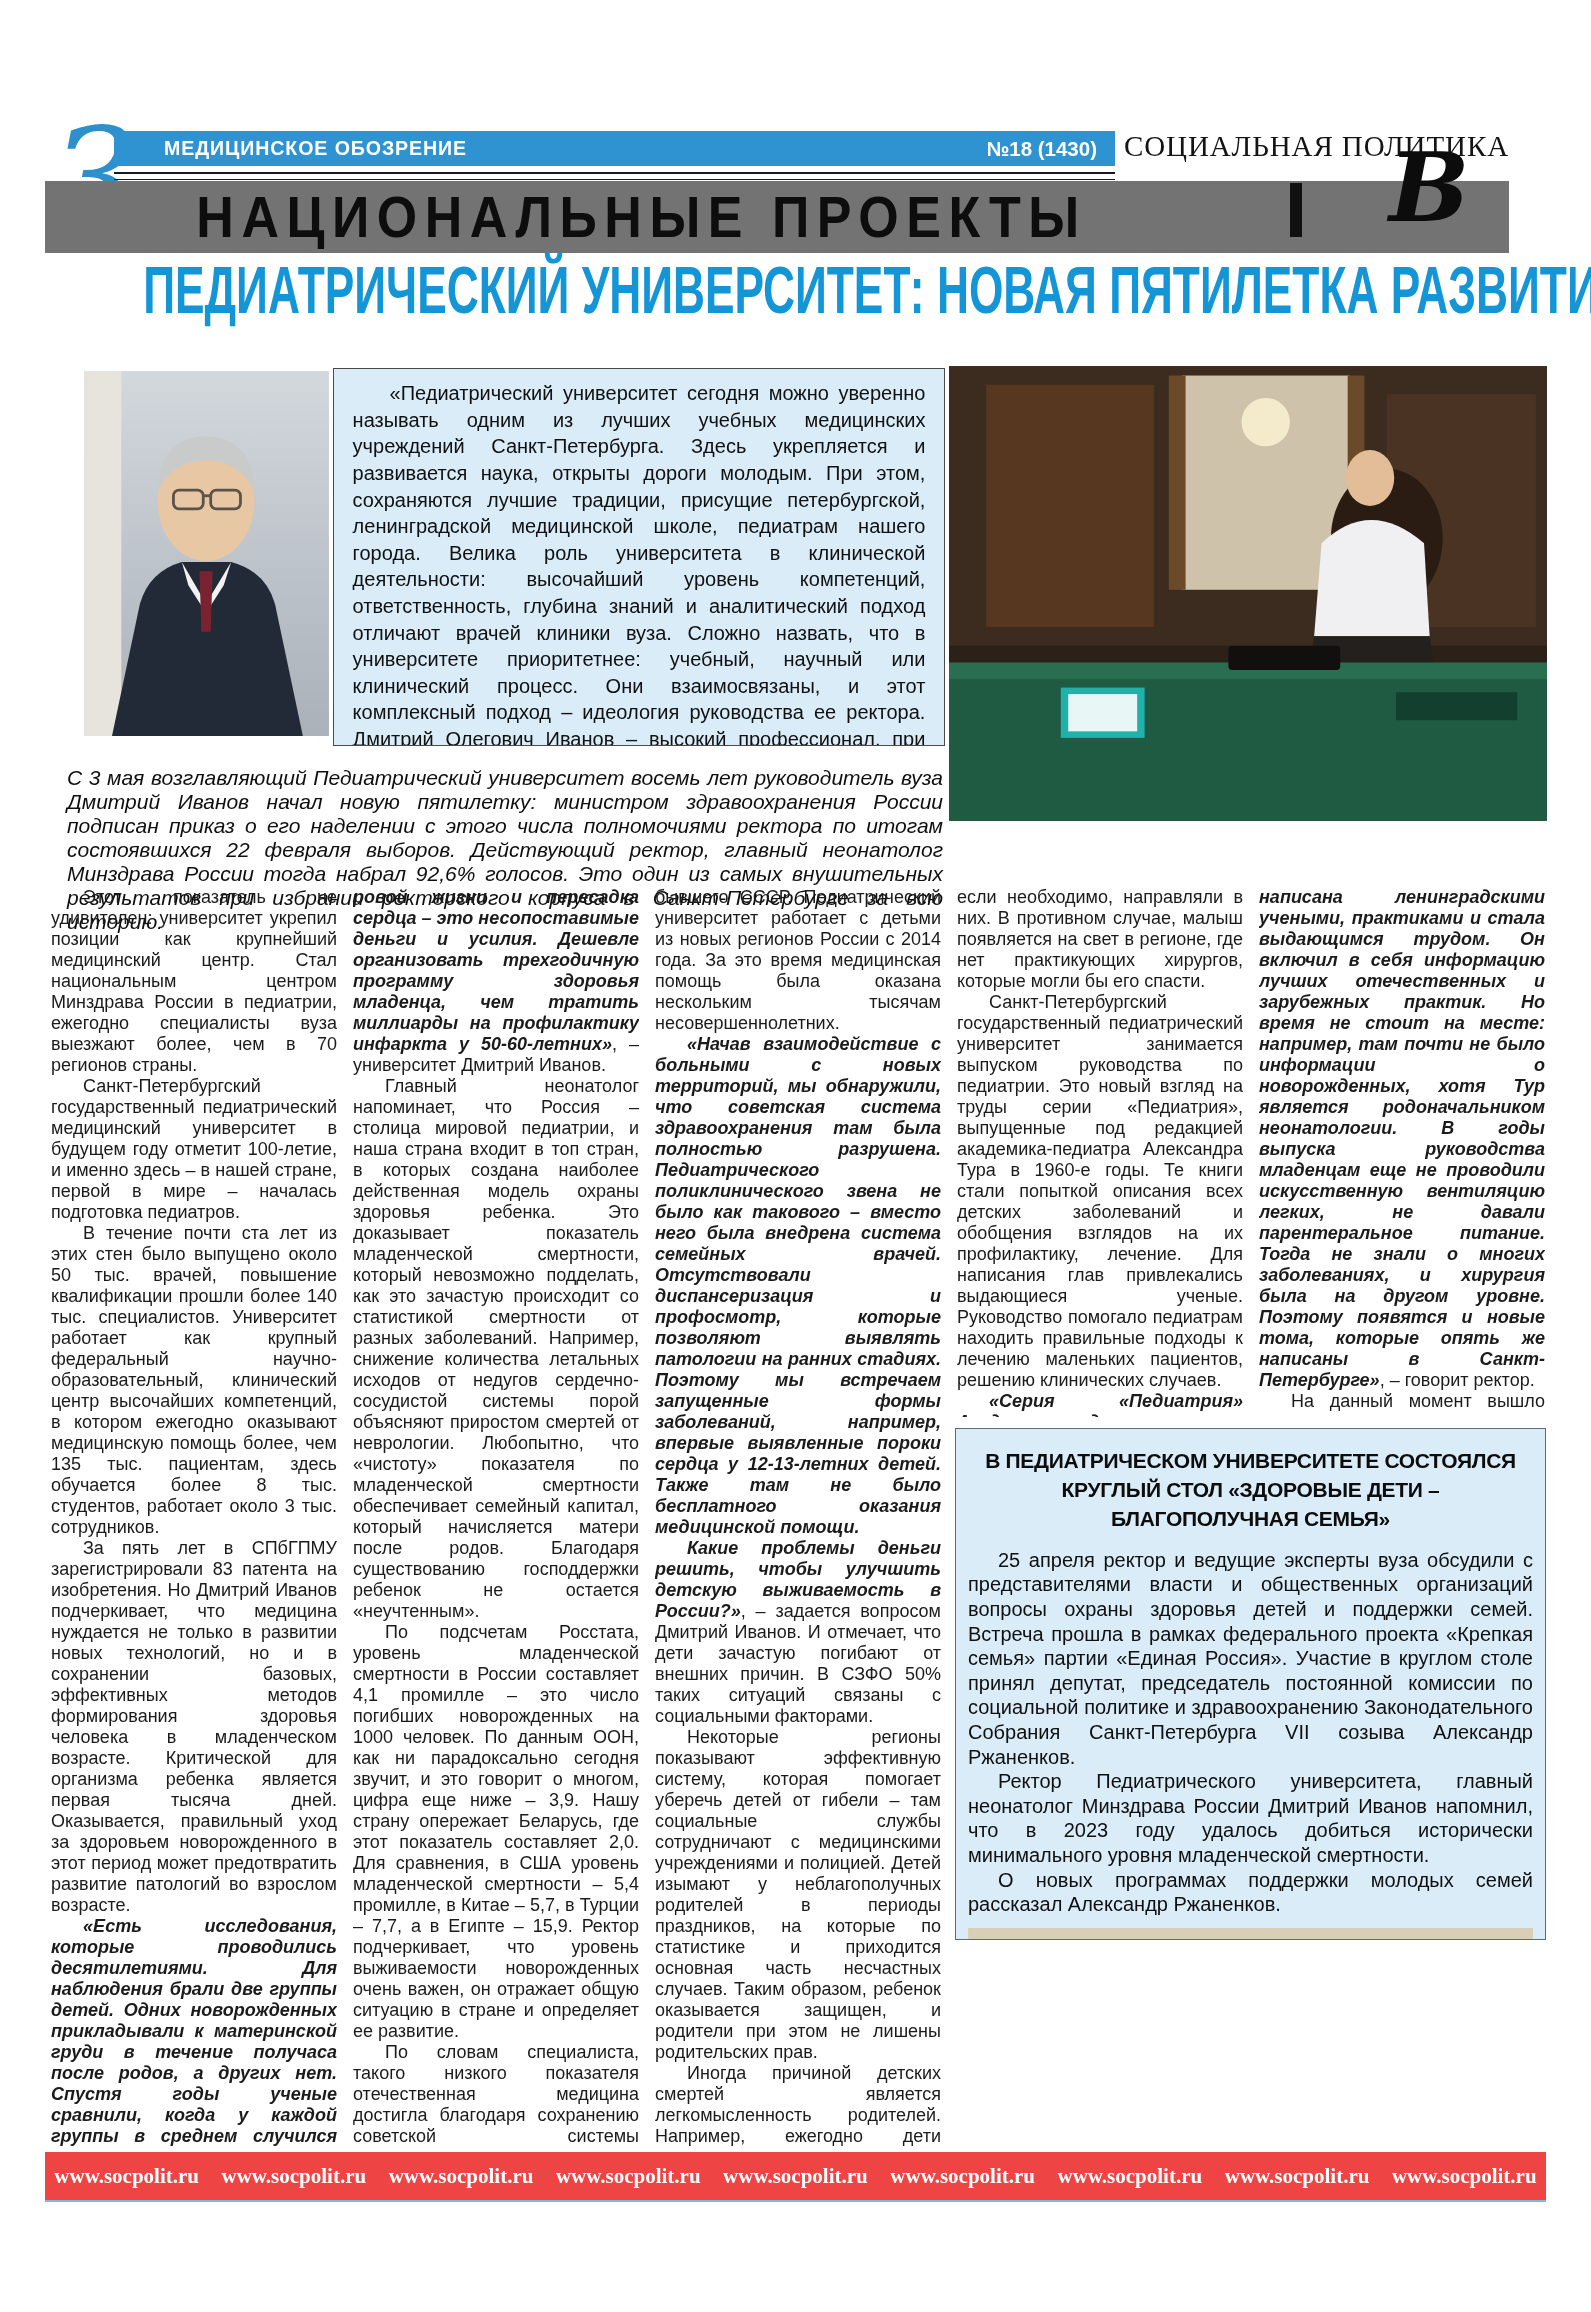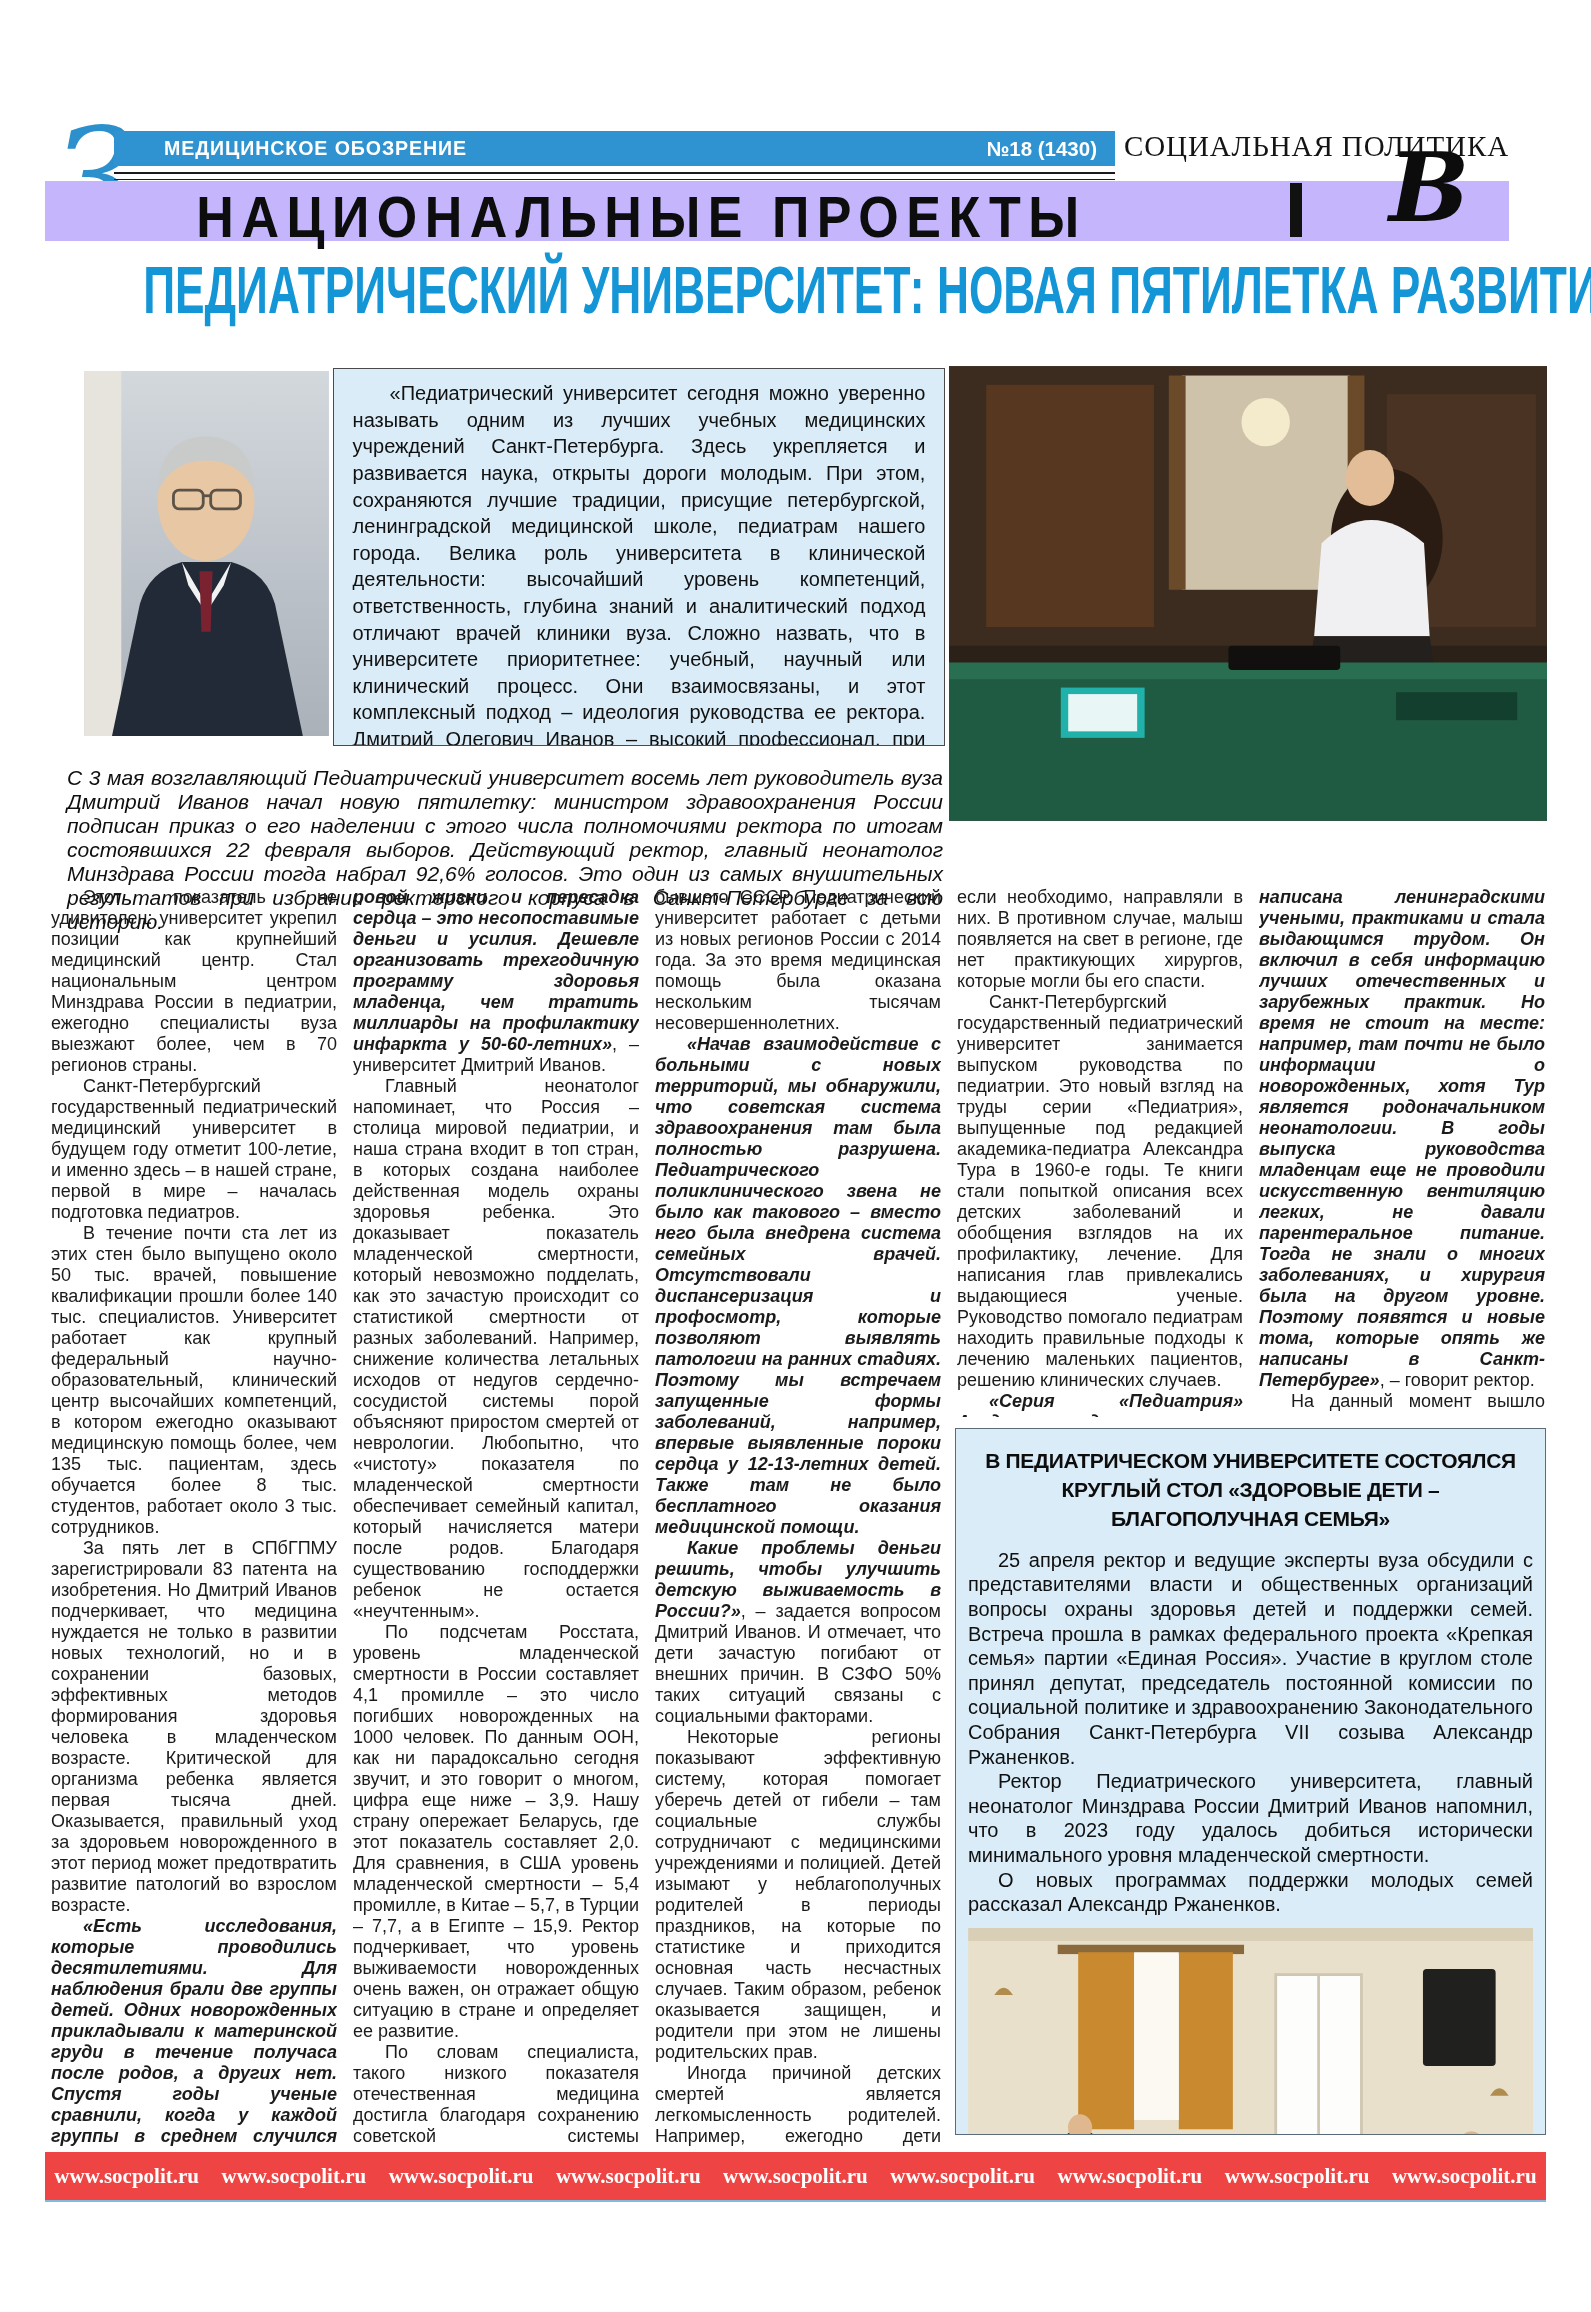--- a/index.html
+++ b/index.html
@@ -10,21 +10,21 @@
            font-size:142px;line-height:1;color:#2b90cc;font-weight:normal;}
   .mast-bar{position:absolute;left:114px;top:131px;width:1001px;height:35px;background:#2e93d0;
             display:flex;align-items:center;justify-content:space-between;box-sizing:border-box;
             padding:0 18px 0 50px;}
   .mast-section{color:#fff;font-size:19.6px;font-weight:bold;letter-spacing:0.9px;}
   .mast-issue{color:#fff;font-size:20.5px;font-weight:bold;}
   .brand{position:absolute;right:82px;top:130px;font-family:"Liberation Serif",serif;font-size:29px;
          letter-spacing:0.9px;color:#141414;}
   .rule-double{position:absolute;left:114px;top:172px;width:1001px;height:7.5px;
                border-top:2.8px solid #1a1a1a;border-bottom:1.9px solid #1a1a1a;box-sizing:border-box;}
-  .kicker-band{position:absolute;left:45px;top:181px;width:1464px;height:60px;background:#c4b5fd;}
+  .kicker-band{position:absolute;left:45px;top:181px;width:1464px;height:72px;background:#737373;}
   .kicker{position:absolute;left:0;top:1.9px;width:1193px;text-align:center;font-size:52px;
           font-weight:bold;color:#0d0d0d;transform:scaleY(1.12);transform-origin:center top;
           letter-spacing:7.5px;white-space:nowrap;}
   .kicker-mark{position:absolute;left:1245px;top:1.9px;width:12px;height:54px;background:#111;}
   .logo-v{position:absolute;left:1389px;top:140px;font-family:"DejaVu Serif",serif;font-style:italic;
           font-weight:bold;font-size:95px;line-height:1;color:#0c0c0c;}
   .headline{position:absolute;left:0;top:250px;width:1591px;text-align:center;color:#1495d6;
             font-weight:bold;font-size:54px;white-space:nowrap;transform:scale(0.82,1.25);
             transform-origin:center top;letter-spacing:0;}
   
@@ -34,21 +34,21 @@
              border:1.9px solid #4a4a4a;box-sizing:border-box;padding:11.2px 18.6px 9.3px;overflow:hidden;}
   .quote-text{font-size:20px;line-height:26.6px;text-align:justify;text-indent:37px;color:#111;}
   .intro{position:absolute;left:67px;top:766px;width:876px;font-weight:normal;font-style:italic;
          font-size:21px;line-height:24px;text-align:justify;color:#0f0f0f;}
   
   .col{position:absolute;top:887px;width:286px;overflow:hidden;}
   .col p{margin:0;text-indent:32px;text-align:justify;font-size:18px;line-height:21px;}
   .col p.ni{text-indent:0;}
   .bi{font-weight:bold;font-style:italic;}
   
-  .subbox{position:absolute;left:955px;top:1428px;width:591px;height:707px;background:#d9ecf8;
+  .subbox{position:absolute;left:955px;top:1428px;width:591px;height:512px;background:#d9ecf8;
           border:1.9px solid #5b6b77;box-sizing:border-box;padding:11.2px 12px 9.3px;overflow:hidden;}
   .subbox-title{font-size:21px;font-weight:bold;text-align:center;line-height:29px;
                 margin:5.6px 5.6px 15px;color:#0d0d0d;letter-spacing:-0.3px;}
   .subbox p{margin:0;text-indent:30px;text-align:justify;font-size:20px;line-height:24.6px;color:#101010;}
   .subbox .boxphoto{margin-top:11.2px;width:100%;height:328px;overflow:hidden;}
   
   .footer-bar{position:absolute;left:45px;top:2152px;width:1501px;height:50px;background:#ef4444;
               display:flex;align-items:center;justify-content:space-between;box-sizing:border-box;
               padding:0 9.3px;border-bottom:2.8px solid #7fb9dd;}
   .footer-bar span{color:#fff;font-family:"Liberation Serif",serif;font-weight:bold;font-size:21px;}

